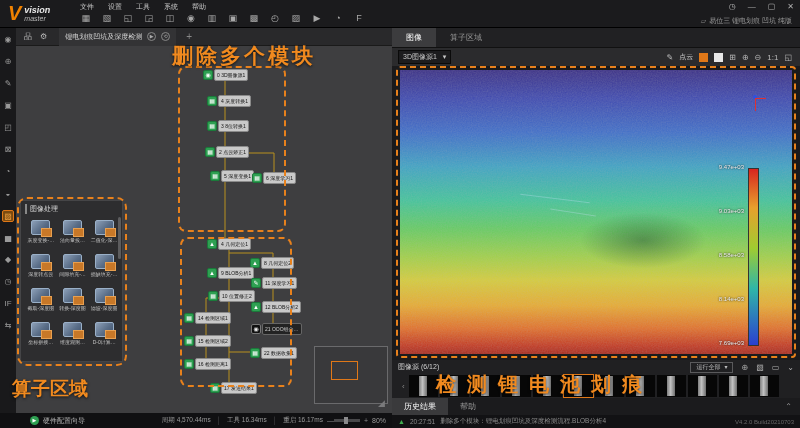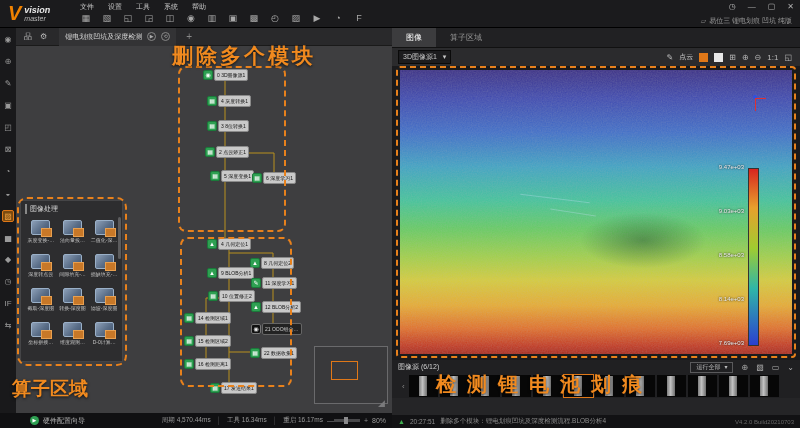--- a/index.html
+++ b/index.html
@@ -442,20 +442,25 @@
           <div class="thumb sel"></div>
           <div class="thumb"></div>
           <div class="thumb"></div>
           <div class="thumb"></div>
           <div class="thumb"></div>
           <div class="thumb"></div>
           <div class="thumb"></div>
         </div>
     </div>
 
+    <div id="btabs">
+      <div class="btab active">历史结果</div>
+      <div class="btab">帮助</div>
+      <span class="collapse">⌃</span>
+    </div>
     <div id="logrow">
       <span id="log-warn">▲</span>
       <span id="log-time">20:27:51</span>
       <span id="log-msg">删除多个模块：锂电划痕凹坑及深度检测流程.BLOB分析4</span>
       <span id="log-ver">V4.2.0 Build20210703</span>
     </div>
   </div>
 
   <div id="statusbar">
     <span id="sb-play">▶</span>

